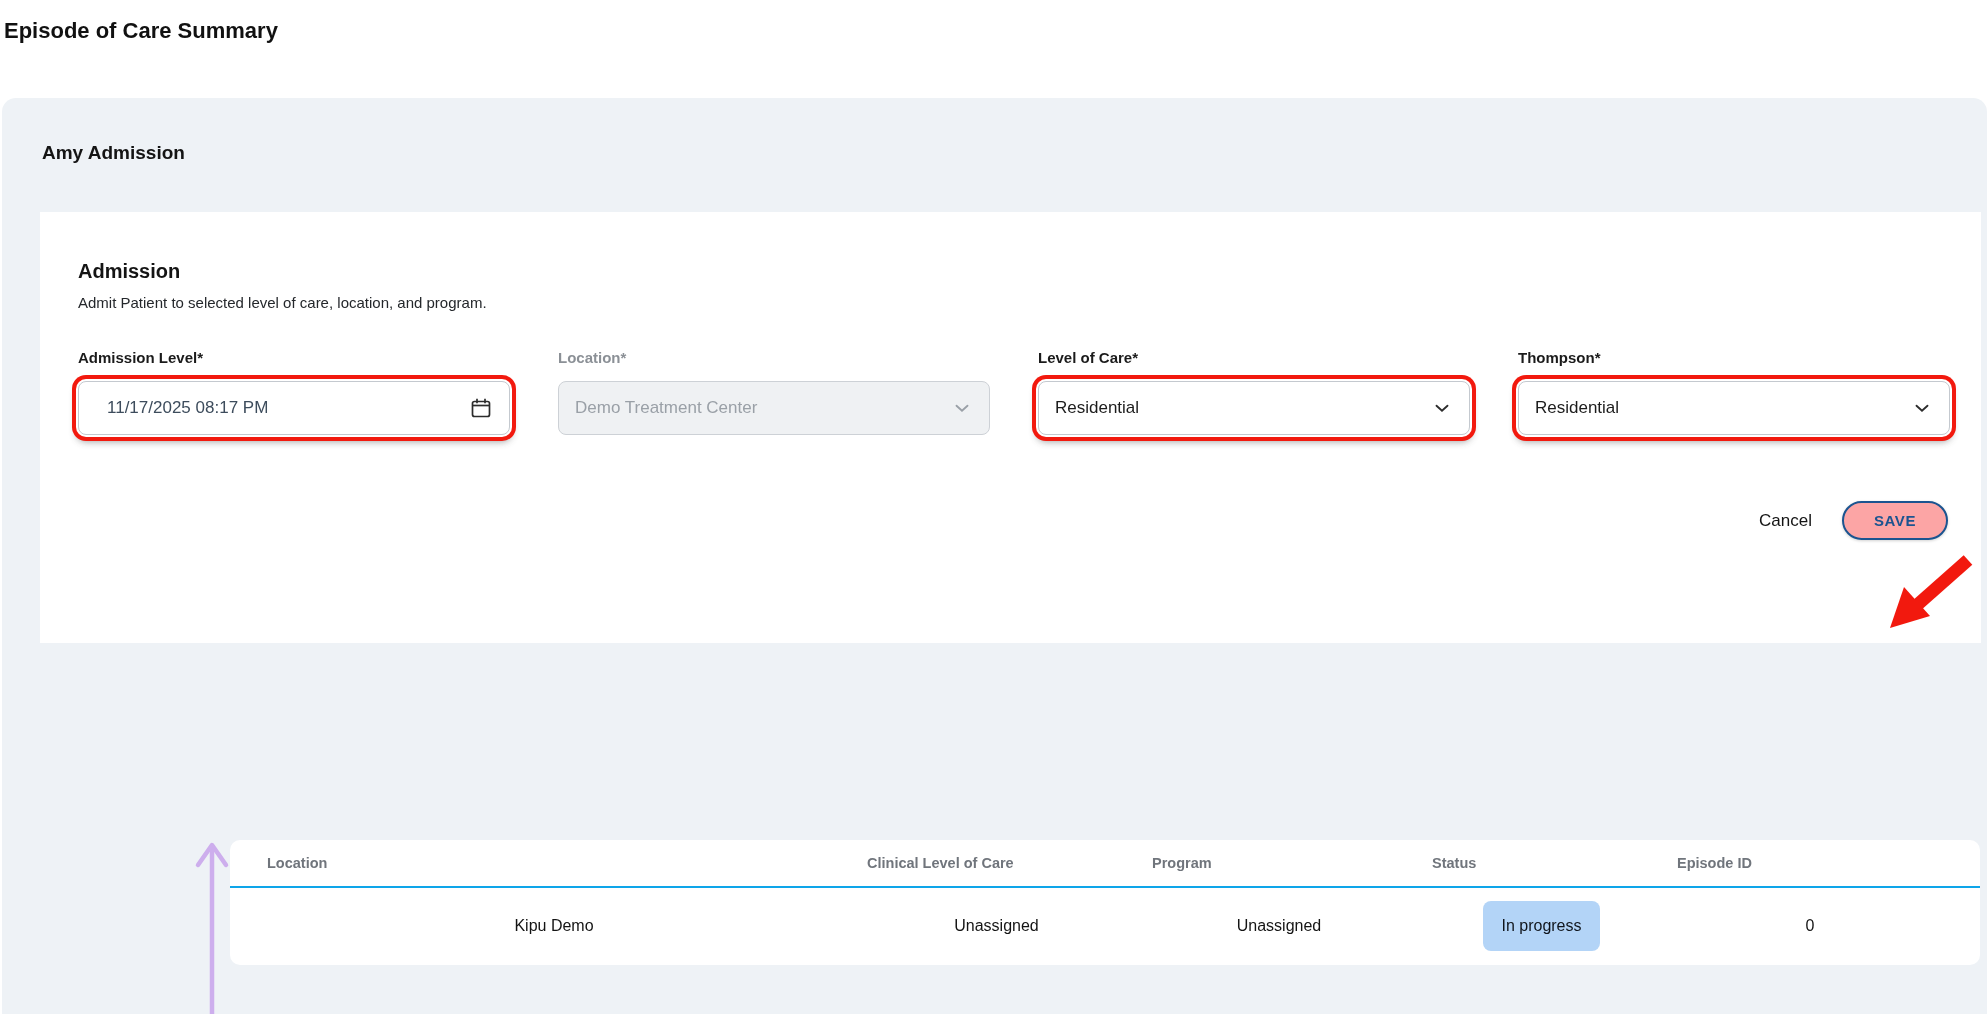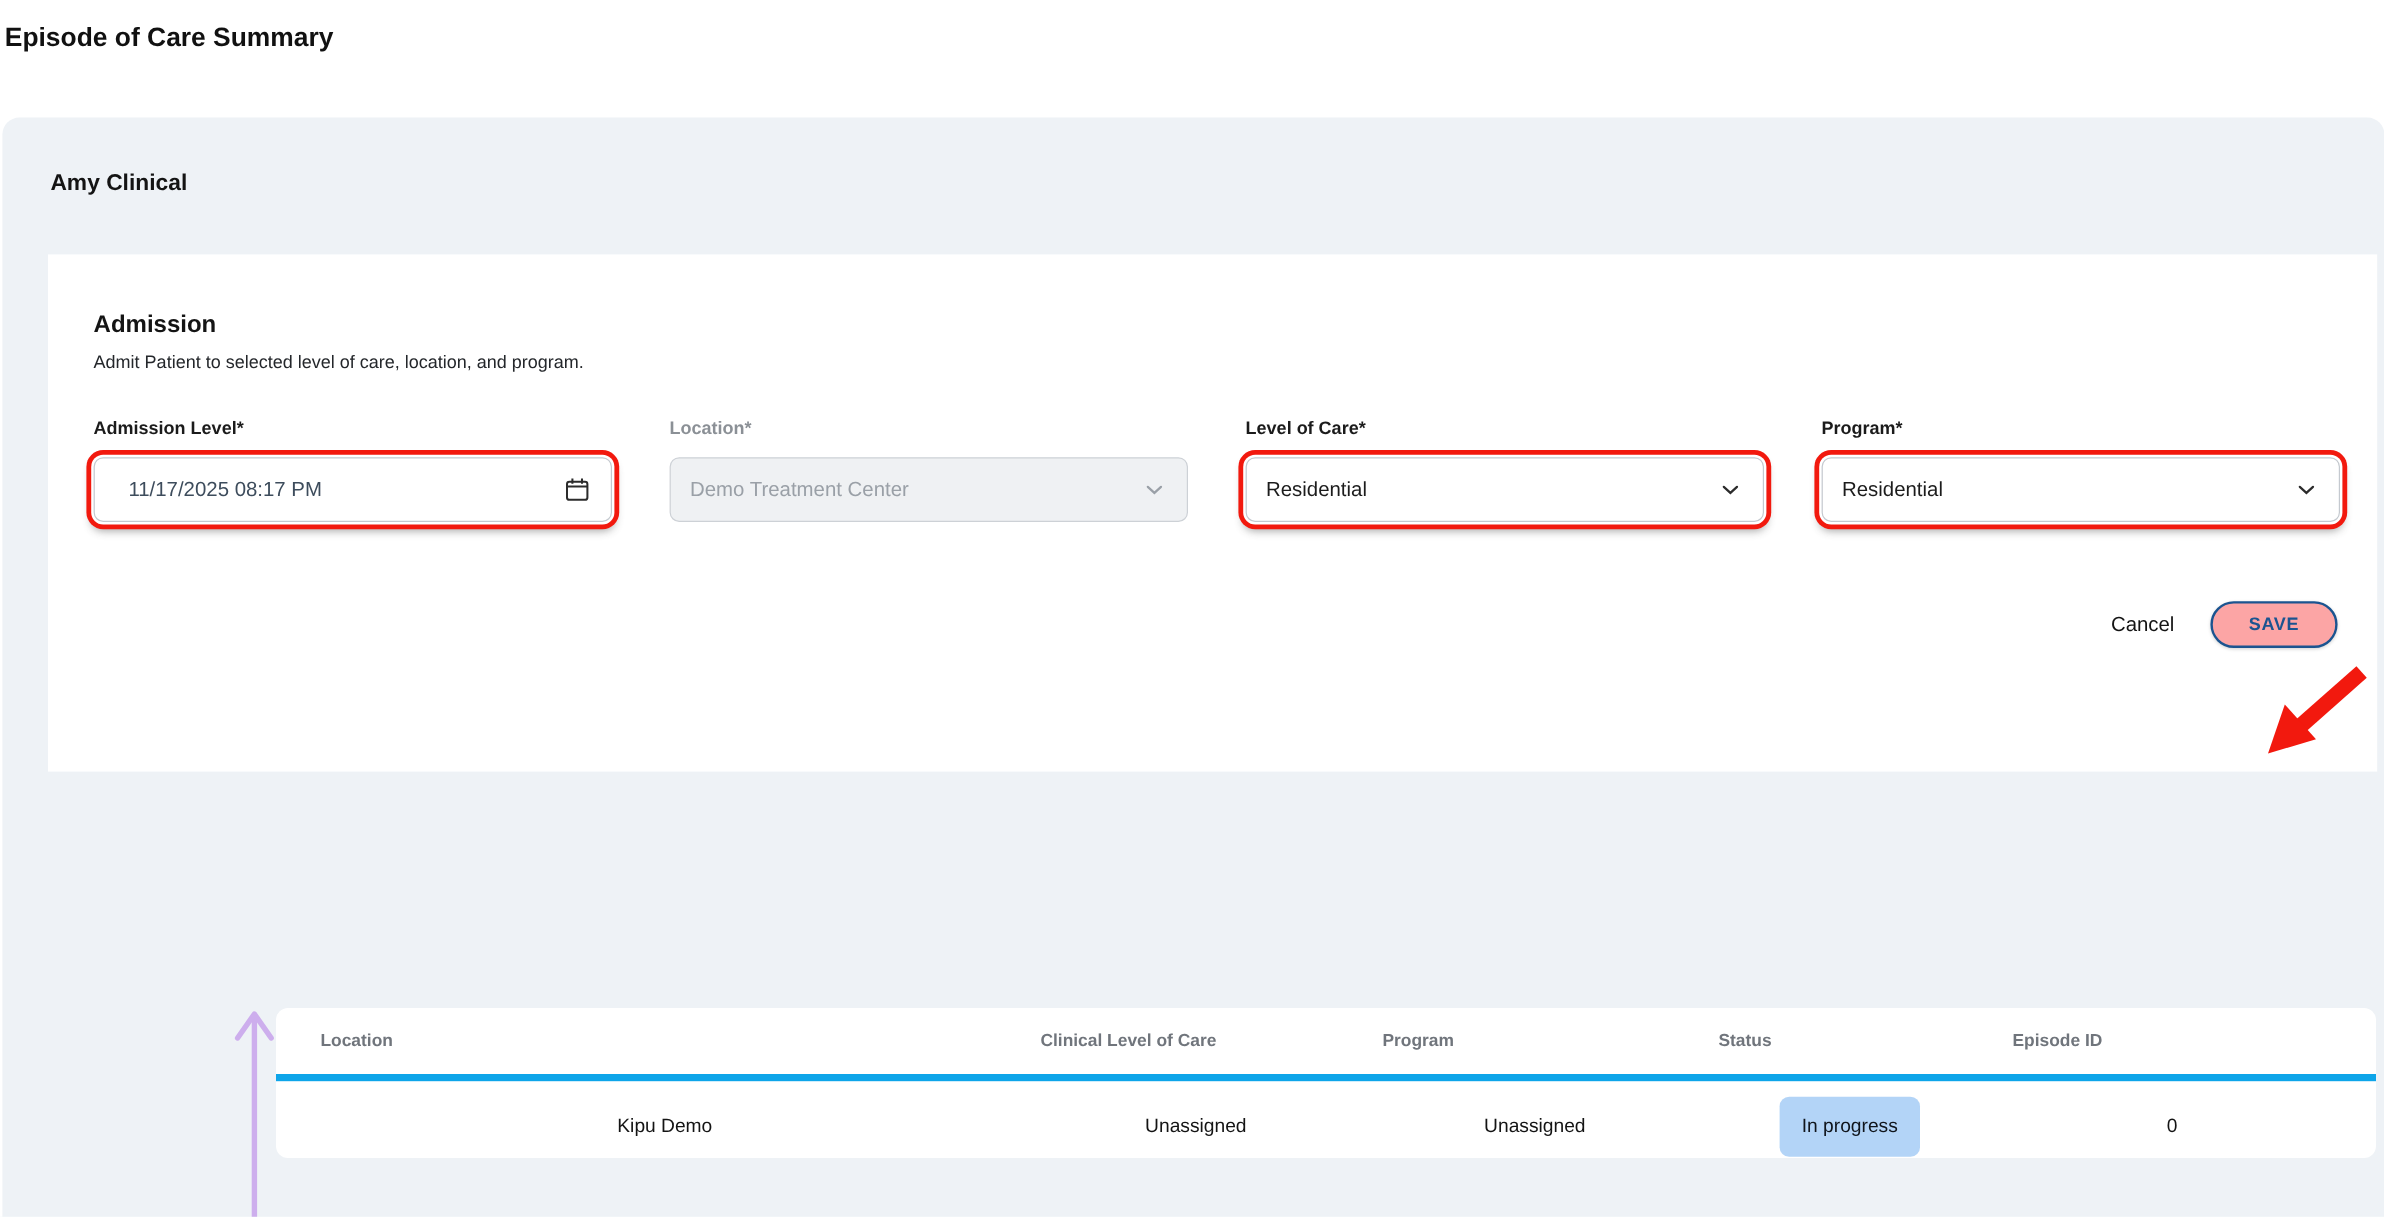--- a/index.html
+++ b/index.html
@@ -83,37 +83,37 @@
 
   .episode-card {
     position: absolute; left: 228px; top: 742px; right: 7px; height: 125px;
     background: #fff; border-radius: 10px; overflow: hidden;
   }
   .tbl-row {
     display: grid;
     grid-template-columns: 600px 285px 280px 245px 1fr;
     padding: 0 24px; align-items: center;
   }
-  .tbl-head { height: 61px; border-bottom: 6px solid #0ea5e9; padding-left: 37px; }
+  .tbl-head { height: 48px; border-bottom: 2px solid #0ea5e9; padding-left: 37px; }
   .tbl-head > div { font-size: 14.5px; font-weight: bold; color: #70757c; }
   .tbl-body { height: 76px; }
   .tbl-body > div { font-size: 16px; color: #141414; text-align: center; }
   .status-badge {
     display: inline-block; background: var(--badge);
     border-radius: 8px; padding: 0 18px; height: 50px; line-height: 50px;
     font-size: 16px; color: #10151c;
   }
 </style>
 </head>
 <body style="--red: #f2190e; --blue: #1b5490; --badge: #b3d4f7; --purple: #cdaeed; --purple-dot: #d4baf0; --section: #eef2f6;">
 
 <h1 class="page-title">Episode of Care Summary</h1>
 
 <div class="outer-card">
-  <div class="patient-name">Amy Clinical</div>
+  <div class="patient-name">Amy Admission</div>
 
   <div class="admission-card">
     <div class="admission-title">Admission</div>
     <div class="admission-subtitle">Admit Patient to selected level of care, location, and program.</div>
 
     <div class="form-row">
 
       <div>
         <div class="field-label">Admission Level*</div>
         <div class="field highlight">
@@ -147,21 +147,21 @@
           <span>Residential</span>
           <span class="chev">
             <svg width="22" height="22" viewBox="0 0 24 24" fill="none" stroke="#2c2c2c" stroke-width="2" stroke-linecap="round">
               <polyline points="6,9.5 12,15 18,9.5"></polyline>
             </svg>
           </span>
         </div>
       </div>
 
       <div>
-        <div class="field-label">Program*</div>
+        <div class="field-label">Thompson*</div>
         <div class="field highlight">
           <span>Residential</span>
           <span class="chev">
             <svg width="22" height="22" viewBox="0 0 24 24" fill="none" stroke="#2c2c2c" stroke-width="2" stroke-linecap="round">
               <polyline points="6,9.5 12,15 18,9.5"></polyline>
             </svg>
           </span>
         </div>
       </div>
     </div>

